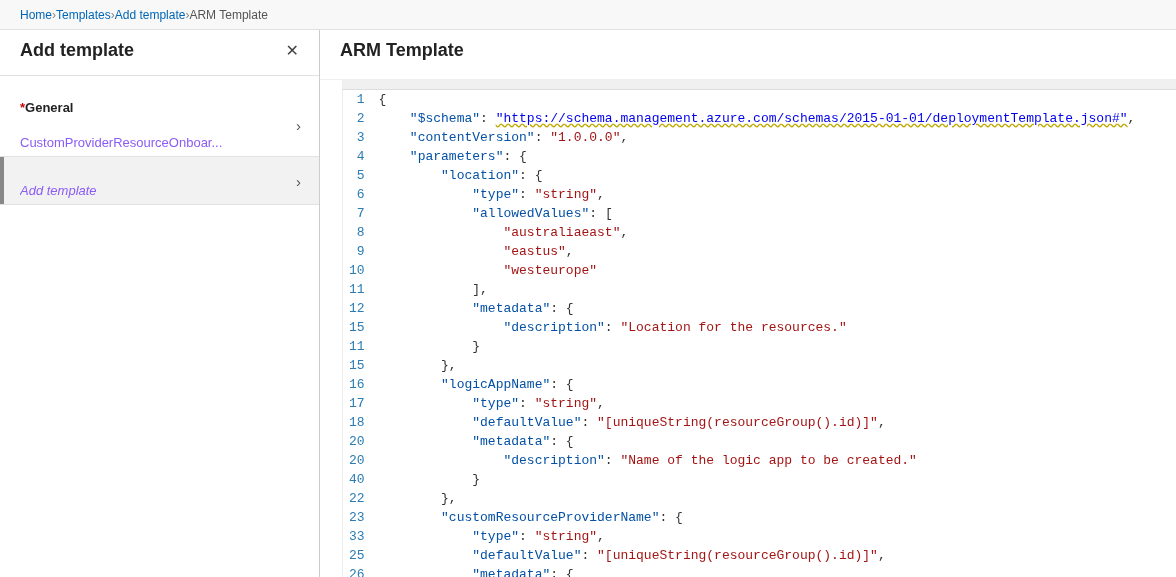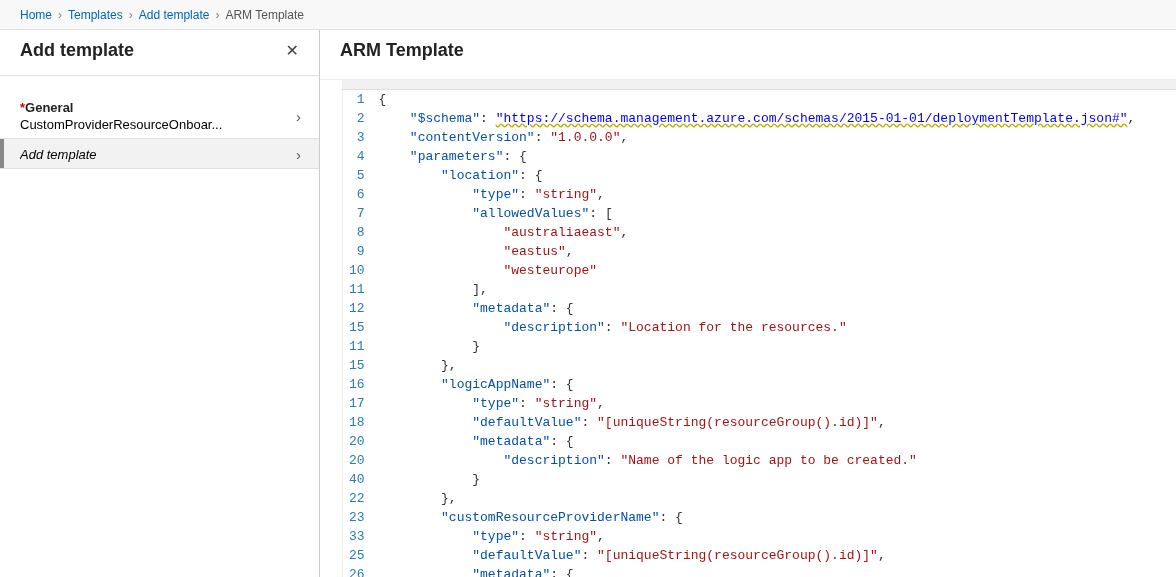--- a/index.html
+++ b/index.html
@@ -1,32 +1,32 @@
 <!DOCTYPE html>
 <html><head>
 <meta charset="utf-8">
 <style>
   * { margin: 0; padding: 0; box-sizing: border-box; }
   body { font-family: "Segoe UI", Arial, sans-serif; font-size: 13px; color: #323130; background: #fff; width: 1176px; height: 577px; overflow: hidden; }
-  .breadcrumb { height: 30px; padding: 6px 20px; border-bottom: 1px solid #e1e1e1; background: #f8f8f8; display: flex; align-items: center; gap: 6px; font-size: 12px; }
+  .breadcrumb { height: 30px; padding: 6px 20px; border-bottom: 1px solid #e1e1e1; background: #f8f8f8; display: flex; align-items: center; font-size: 12px; }
   .breadcrumb a { color: #0066b8; text-decoration: none; cursor: pointer; }
   .breadcrumb .sep { color: #888; }
   .breadcrumb .current { color: #555; }
   .panes { display: flex; height: calc(100% - 30px); }
   .left-pane { width: 320px; border-right: 1px solid #ccc; display: flex; flex-direction: column; }
   .pane-header { display: flex; align-items: center; justify-content: space-between; padding: 10px 20px 14px 20px; border-bottom: 1px solid #e1e1e1; }
   .pane-title { font-size: 18px; font-weight: 600; color: #222; }
   .close-x { font-size: 16px; color: #444; cursor: pointer; font-weight: 400; line-height: 1; }
   .steps { padding-top: 18px; }
   .step { padding: 6px 20px 6px 20px; border-bottom: 1px solid #e1e1e1; position: relative; cursor: pointer; }
   .step.active { background: #f2f2f2; }
   .step.active::before { content: ""; position: absolute; left: 0; top: 0; bottom: 0; width: 4px; background: #888; }
   .step-title { font-size: 13px; color: #222; font-weight: bold; }
   .step .required { color: #c00; }
-  .step-sub { font-size: 13px; color: #000000; margin-top: 2px; text-overflow: ellipsis; overflow: hidden; white-space: nowrap; max-width: 240px; }
+  .step-sub { font-size: 13px; color: #8b5cf6; margin-top: 20px; text-overflow: ellipsis; overflow: hidden; white-space: nowrap; max-width: 240px; }
   .step-sub.italic { font-style: italic; }
   .step-chevron { position: absolute; right: 18px; top: 50%; transform: translateY(-50%); color: #555; font-size: 15px; }
   .right-pane { flex: 1; display: flex; flex-direction: column; }
   .editor-wrap { flex: 1; display: flex; border-top: 1px solid #eee; position: relative; }
   .editor-spacer { width: 22px; background: #fff; }
   .editor { flex: 1; display: flex; font-family: Consolas, "Courier New", monospace; font-size: 13px; line-height: 19px; overflow: hidden; border-left: 1px solid #eee; }
   .ruler { position: absolute; left: 22px; right: 0; top: 0; height: 10px; background: #f0f0f0; border-bottom: 1px solid #ddd; }
   .gutter { padding: 10px 14px 0 6px; text-align: right; color: #2b7cb3; user-select: none; background: #fff; }
   .code { padding: 10px 0 0 0; white-space: pre; color: #333; }
   .tok-brace { color: #333; }

